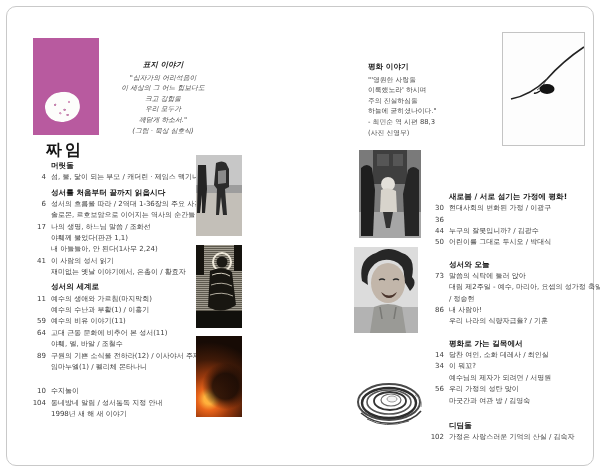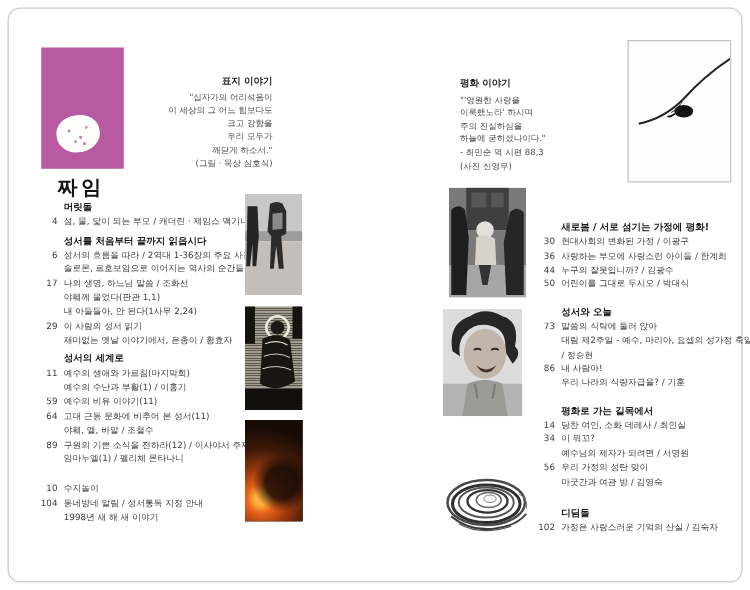--- a/index.html
+++ b/index.html
@@ -19,30 +19,30 @@
       radial-gradient(circle at 30% 40%, #c583ae 0 1px, transparent 1.4px),
       radial-gradient(circle at 55% 60%, #c583ae 0 1px, transparent 1.4px),
       radial-gradient(circle at 70% 35%, #d79cc0 0 1px, transparent 1.4px),
       radial-gradient(circle at 42% 70%, #d79cc0 0 1px, transparent 1.4px),
       radial-gradient(circle at 62% 78%, #c583ae 0 1px, transparent 1.4px);
   }
 
   
   .story{font-size:6.8px;line-height:10.6px;color:#4a4a4a;letter-spacing:0;}
   .story .story-heading{font-weight:bold;font-size:7.6px;color:#1c1c1c;margin-bottom:2px;}
-  #cover-story{position:absolute;left:108px;top:60px;width:110px;text-align:right;}
+  #cover-story{position:absolute;left:108px;top:60px;width:110px;text-align:center;font-style:italic;}
   #peace-story{position:absolute;left:368px;top:62px;width:112px;text-align:left;}
 
   
   .page-title{position:absolute;left:46px;top:140px;font-size:16px;font-weight:bold;color:#141414;letter-spacing:3px;}
 
   
   .toc{position:absolute;font-size:7px;line-height:11.35px;color:#3b3b3b;}
   #toc-left{left:30px;top:160px;width:170px;}
-  #toc-right{left:430px;top:166px;width:160px;}
+  #toc-right{left:430px;top:181px;width:160px;}
   .toc .sec{margin-top:3px;}
   .toc .sec:first-child{margin-top:0;}
   .toc .sec.no-title{margin-top:13px;}
   #toc-right .sec{margin-top:10px;}
   #toc-right .sec.last{margin-top:13px;}
   .toc .sec-title{font-weight:bold;font-size:7.6px;color:#161616;margin-bottom:1px;}
   #toc-left .sec-title{padding-left:21px;}
   #toc-right .sec-title{padding-left:19px;}
   .toc .entry{display:flex;}
   .toc .num{flex:none;text-align:right;margin-right:5px;color:#3b3b3b;}
@@ -134,21 +134,21 @@
       </div>
       <div class="entry">
         <span class="num">17</span>
         <span class="lines">
           <div class="line">나의 생명, 하느님 말씀 / 조화선</div>
           <div class="line">야훼께 물었다(판관 1,1)</div>
           <div class="line">내 아들들아, 안 된다(1사무 2,24)</div>
         </span>
       </div>
       <div class="entry">
-        <span class="num">29</span>
+        <span class="num">41</span>
         <span class="lines">
           <div class="line">이 사람의 성서 읽기</div>
           <div class="line">재미없는 옛날 이야기에서, 은총이 / 황효자</div>
         </span>
       </div>
     </div>
     <div class="sec">
       <div class="sec-title">성서의 세계로</div>
       <div class="entry">
         <span class="num">11</span>
@@ -199,23 +199,20 @@
     <div class="sec">
       <div class="sec-title">새로봄 / 서로 섬기는 가정에 평화!</div>
       <div class="entry">
         <span class="num">30</span>
         <span class="lines">
           <div class="line">현대사회의 변화된 가정 / 이광구</div>
         </span>
       </div>
       <div class="entry">
         <span class="num">36</span>
-        <span class="lines">
-          <div class="line">사랑하는 부모에 사랑스런 아이들 / 한계희</div>
-        </span>
       </div>
       <div class="entry">
         <span class="num">44</span>
         <span class="lines">
           <div class="line">누구의 잘못입니까? / 김광수</div>
         </span>
       </div>
       <div class="entry">
         <span class="num">50</span>
         <span class="lines">

